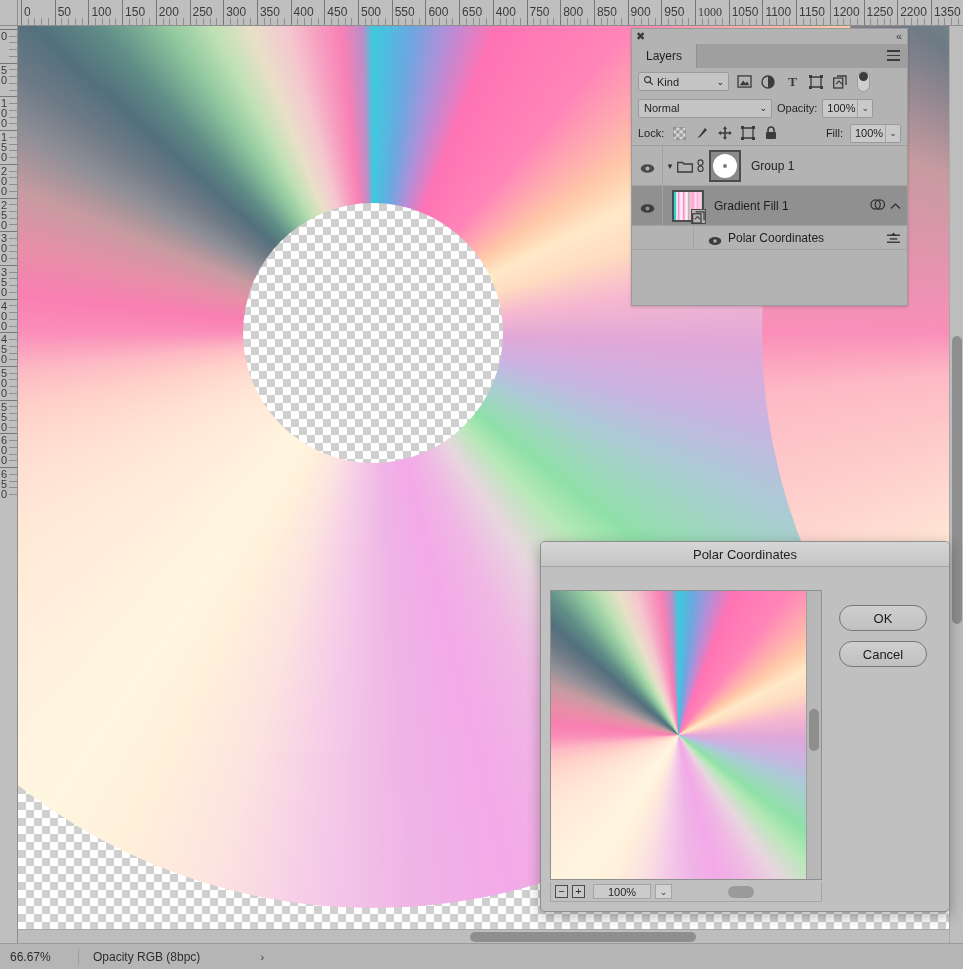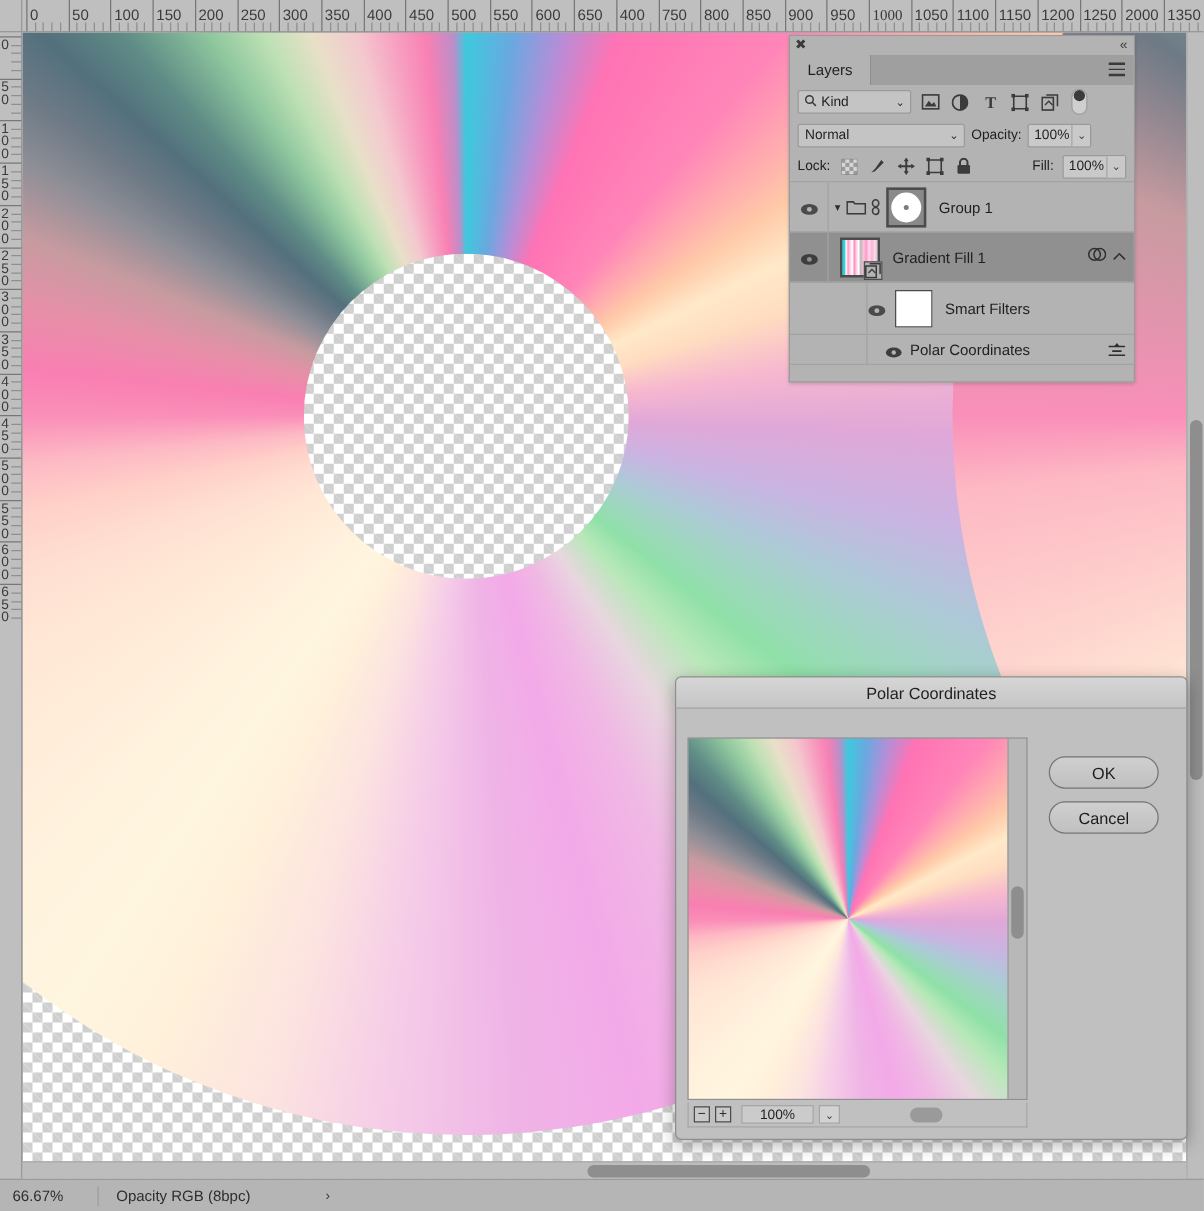--- a/index.html
+++ b/index.html
@@ -527,21 +527,21 @@
       <div class="rt-tick minor" style="left: 825.28px;"></div>
       <div class="rt-tick minor" style="left: 832.02px;"></div>
       <div class="rt-tick minor" style="left: 838.76px;"></div>
       <div class="rt-tick" style="left: 845.5px;"></div>
       <div class="rt-label" style="left: 845.5px;">1250</div>
       <div class="rt-tick minor" style="left: 852.24px;"></div>
       <div class="rt-tick minor" style="left: 858.98px;"></div>
       <div class="rt-tick minor" style="left: 865.72px;"></div>
       <div class="rt-tick minor" style="left: 872.46px;"></div>
       <div class="rt-tick" style="left: 879.2px;"></div>
-      <div class="rt-label" style="left: 879.2px;">2000</div>
+      <div class="rt-label" style="left: 879.2px;">2200</div>
       <div class="rt-tick minor" style="left: 885.94px;"></div>
       <div class="rt-tick minor" style="left: 892.68px;"></div>
       <div class="rt-tick minor" style="left: 899.42px;"></div>
       <div class="rt-tick minor" style="left: 906.16px;"></div>
       <div class="rt-tick" style="left: 912.9px;"></div>
       <div class="rt-label" style="left: 912.9px;">1350</div>
       <div class="rt-tick minor" style="left: 919.64px;"></div>
       <div class="rt-tick minor" style="left: 926.38px;"></div>
       <div class="rt-tick minor" style="left: 933.12px;"></div>
       <div class="rt-tick minor" style="left: 939.86px;"></div>
@@ -823,31 +823,20 @@
               </svg>
           </span>
           <span>
             <svg width="11" height="9" viewBox="0 0 11 9">
                 <path d="M1 6.5 L5.5 2 L10 6.5" fill="none" stroke="#2e2e2e" stroke-width="1.2"></path>
               </svg>
           </span>
         </span>
       </div>
 
-      <div class="filter-row">
-        <div class="spacer"></div>
-        <span class="eye">
-          <svg width="15" height="11" viewBox="0 0 16 11">
-              <ellipse cx="8" cy="5.5" rx="7.2" ry="4.6" fill="#4a4a4a"></ellipse>
-              <circle cx="8" cy="5.5" r="2.1" fill="#b3b3b3"></circle>
-            </svg>
-        </span>
-        <div class="white-thumb"></div>
-        <span class="layer-name">Smart Filters</span>
-      </div>
 
       <div class="subfilter-row">
         <div class="spacer"></div>
         <div style="width:14px"></div>
         <span class="eye">
           <svg width="14" height="10" viewBox="0 0 16 11">
               <ellipse cx="8" cy="5.5" rx="7.2" ry="4.6" fill="#3d3d3d"></ellipse>
               <circle cx="8" cy="5.5" r="2" fill="#b3b3b3"></circle>
             </svg>
         </span>

